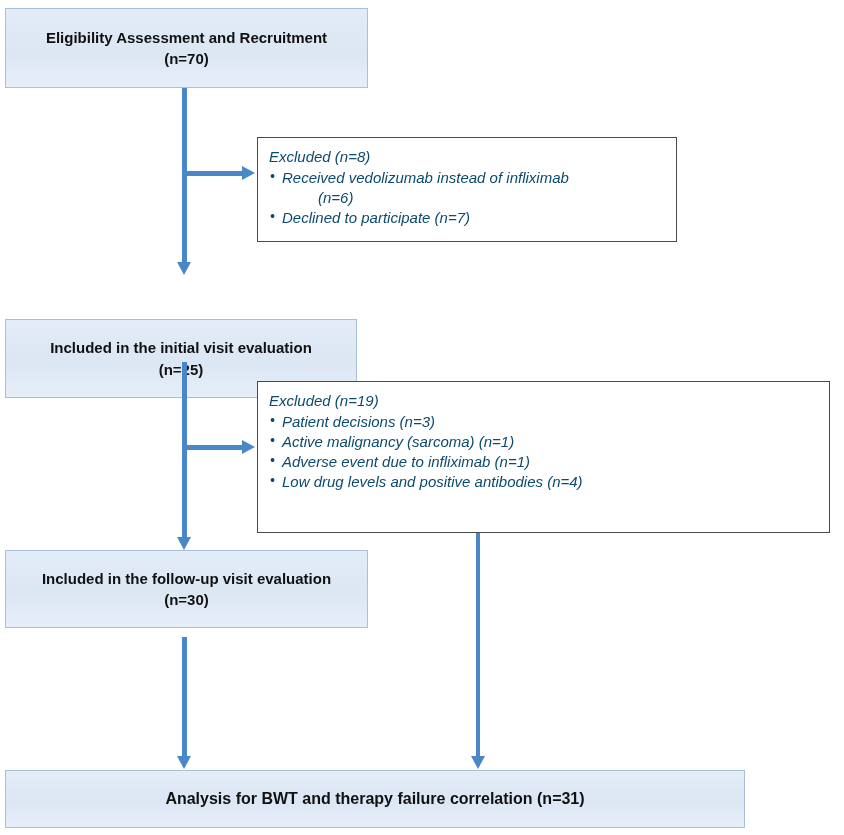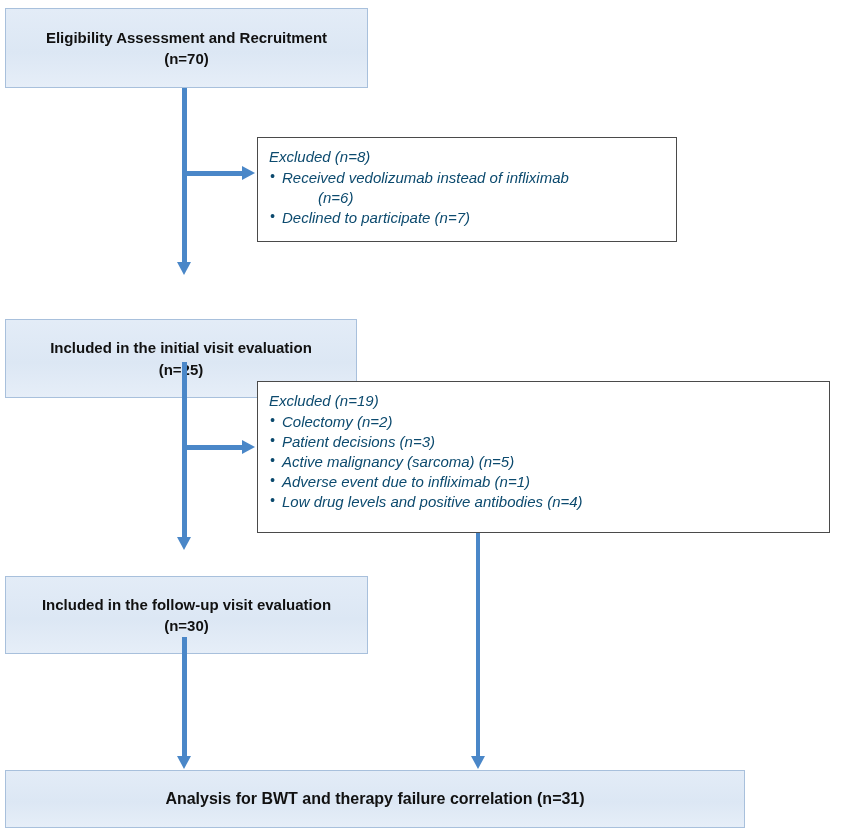--- a/index.html
+++ b/index.html
@@ -146,38 +146,35 @@
   <div class="vline" style="left:182px; top:362px; width:5px; height:177px;"></div>
   <div class="arrow-down" style="left:177px; top:537px;"></div>
 
   <div class="hline" style="left:186px; top:445px; width:58px; height:5px;"></div>
   <div class="arrow-right" style="left:242px; top:440px;"></div>
 
   <div class="node excl-box" style="left:257px; top:381px; width:573px; height:152px;">
     <span class="excl-title">Excluded (n=19)</span>
     <ul class="excl-list">
       <li>
-        <span>Colectomy (n=2)</span>
-      </li>
-      <li>
         <span>Patient decisions (n=3)</span>
       </li>
       <li>
-        <span>Active malignancy (sarcoma) (n=5)</span>
+        <span>Active malignancy (sarcoma) (n=1)</span>
       </li>
       <li>
         <span>Adverse event due to infliximab (n=1)</span>
       </li>
       <li>
         <span>Low drug levels and positive antibodies (n=4)</span>
       </li>
     </ul>
   </div>
 
-  <div class="node stage-box" style="left:5px; top:576px; width:363px; height:78px;">
+  <div class="node stage-box" style="left:5px; top:550px; width:363px; height:78px;">
     <span class="stage-text">
       <span>Included in the follow-up visit evaluation</span><br>
       <span>(n=30)</span>
     </span>
   </div>
 
   <div class="vline" style="left:182px; top:637px; width:5px; height:121px;"></div>
   <div class="arrow-down" style="left:177px; top:756px;"></div>
 
   <div class="vline" style="left:476px; top:533px; width:4px; height:225px;"></div>

